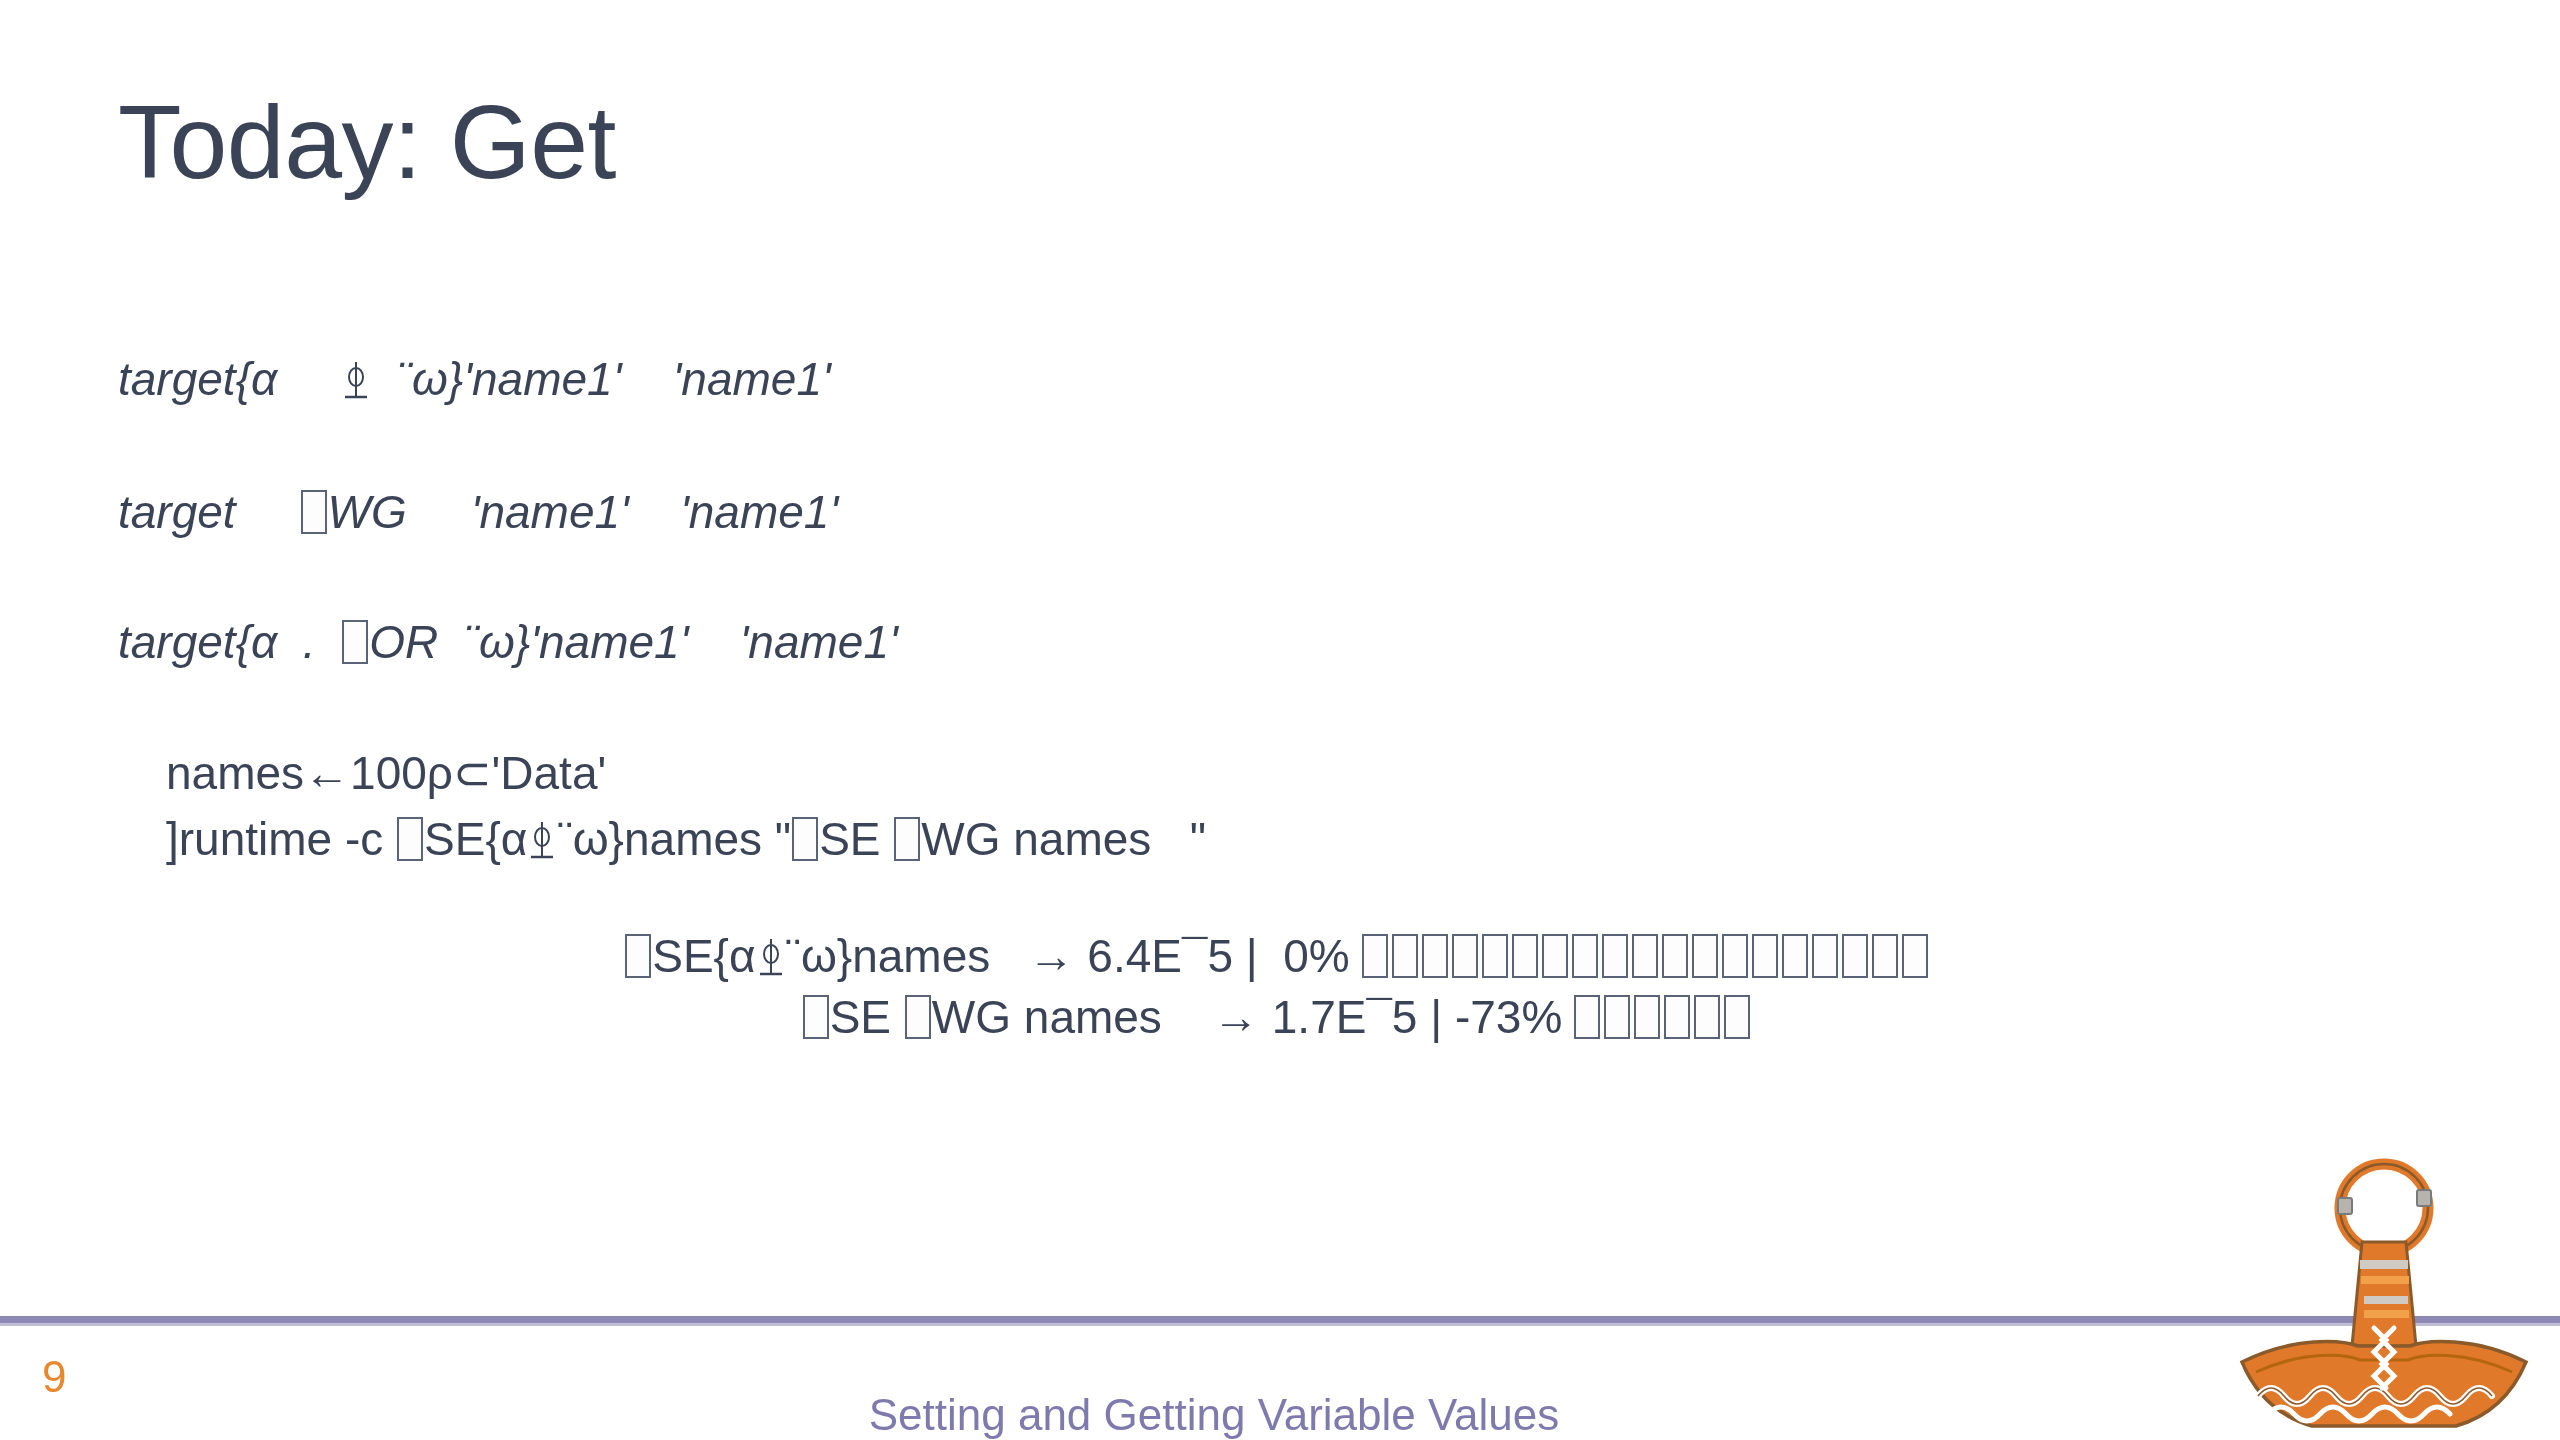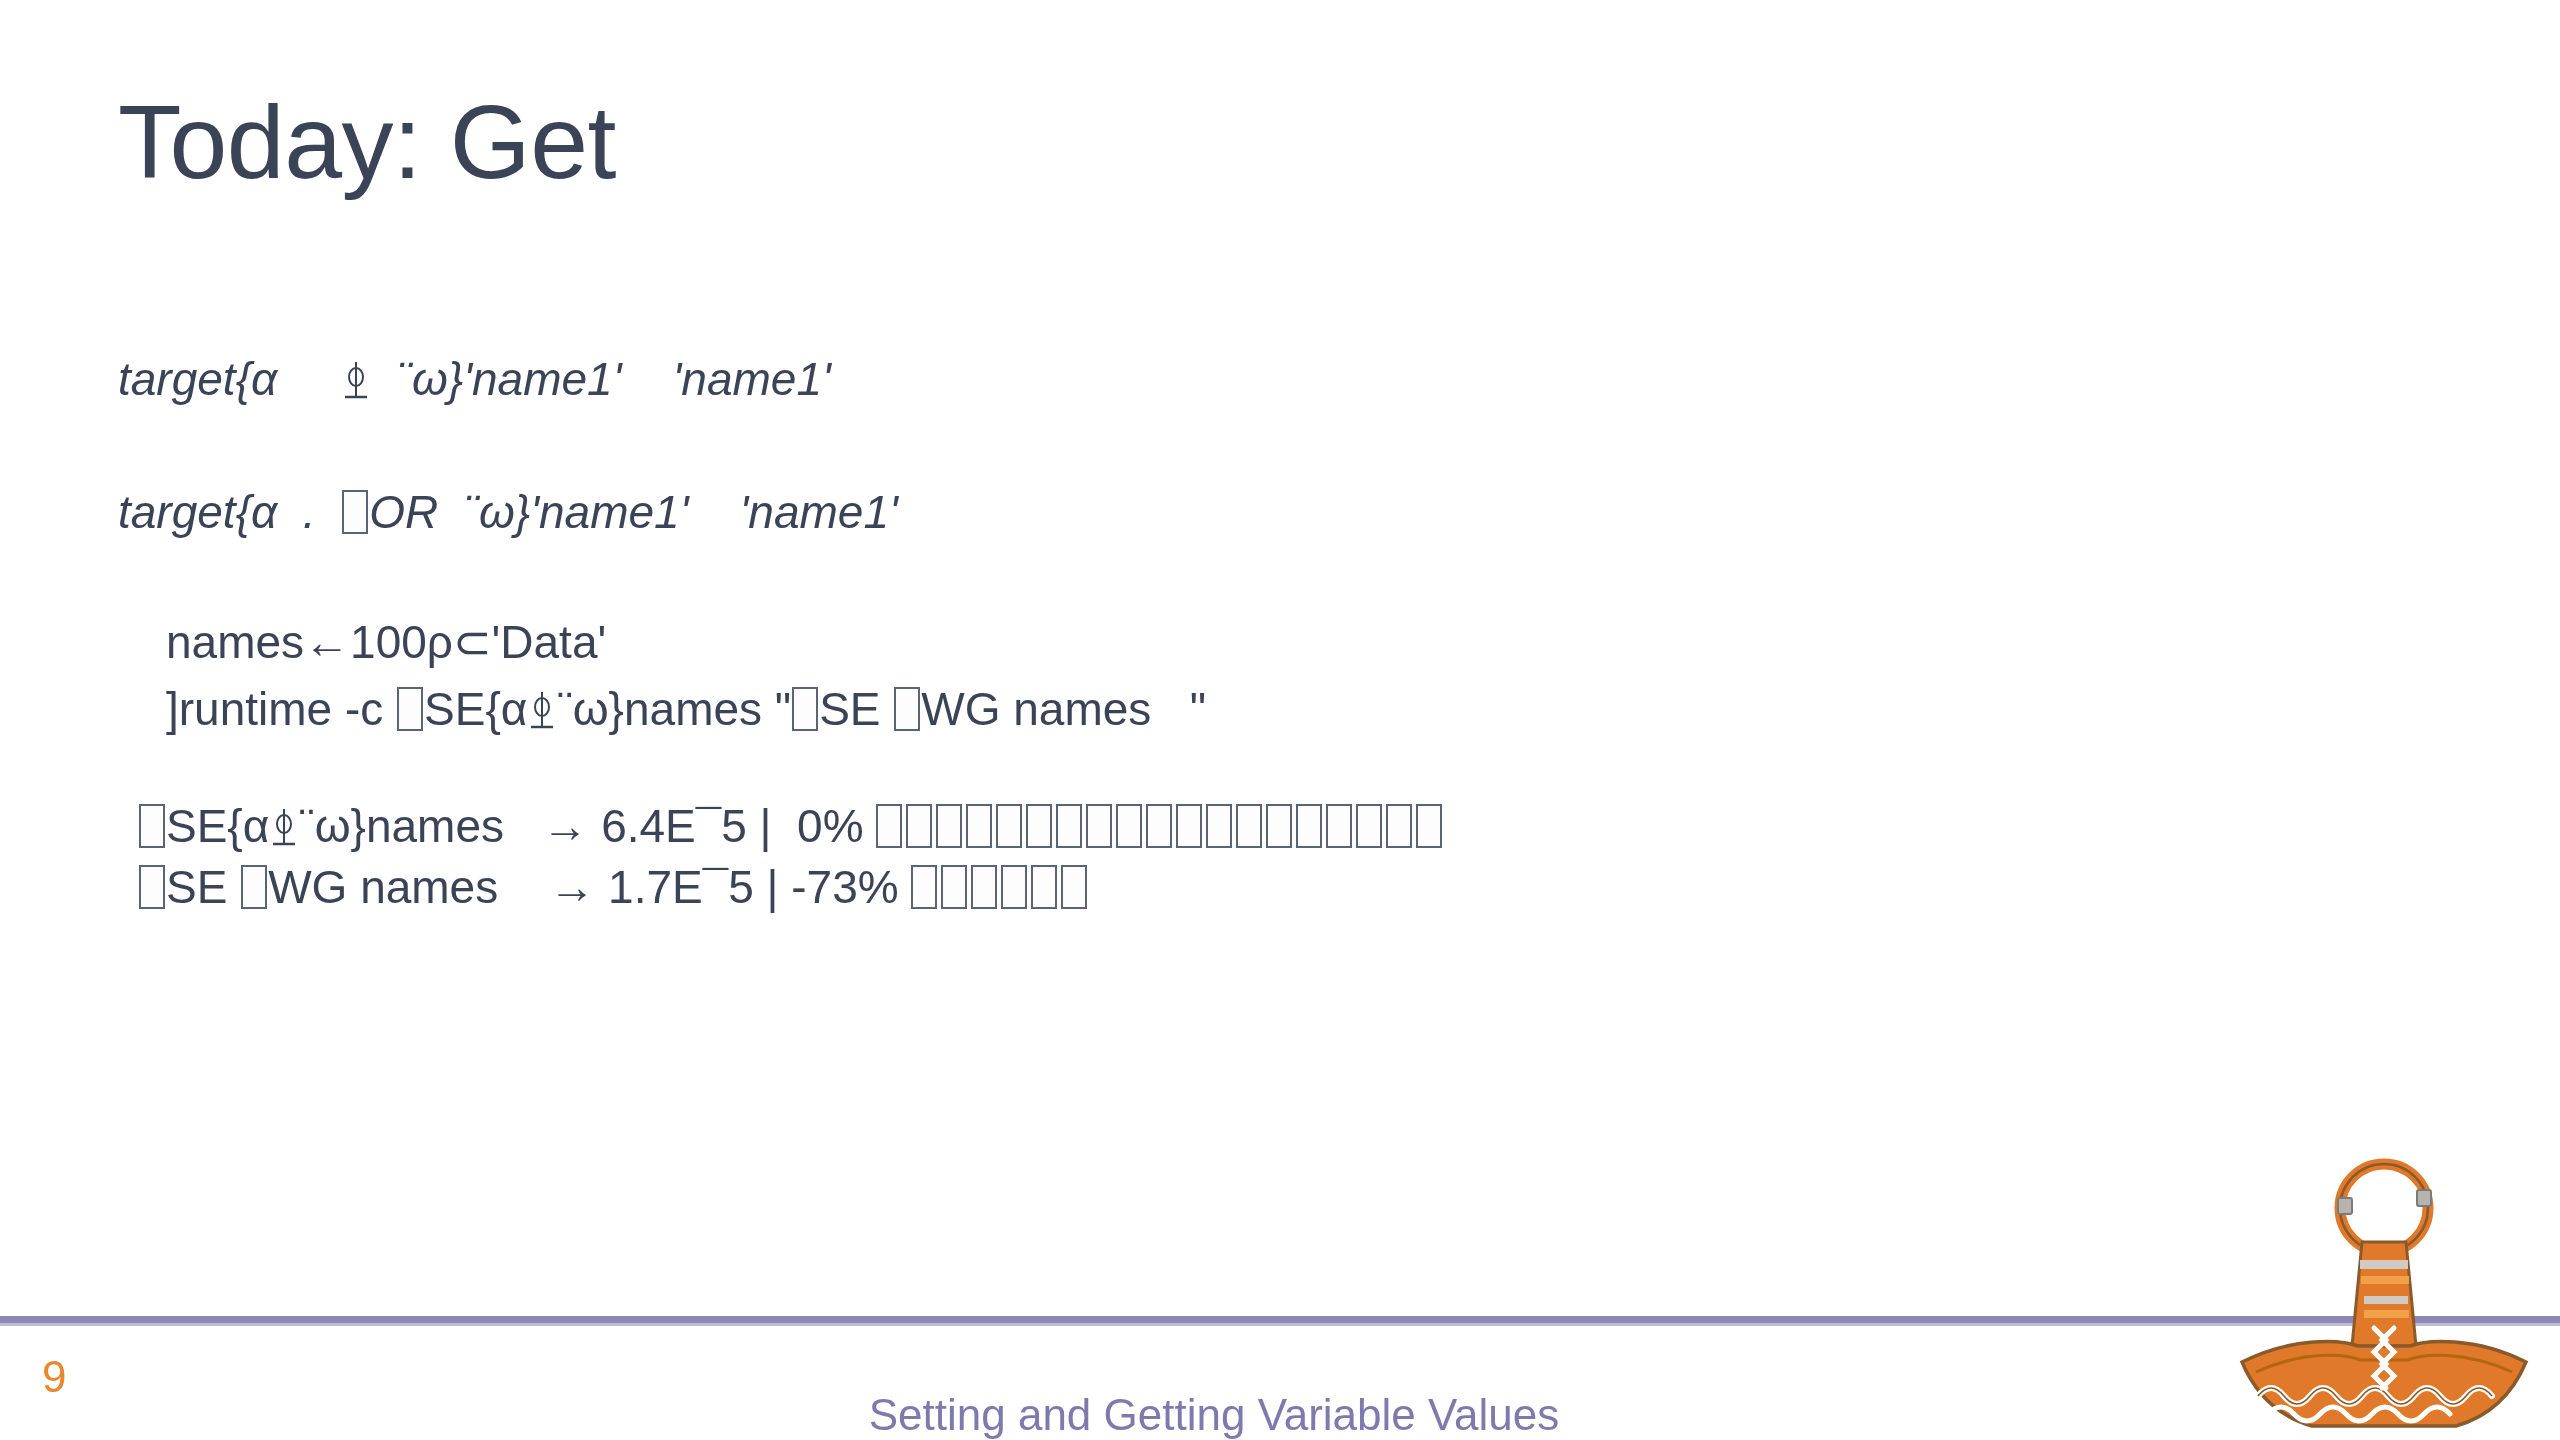--- a/index.html
+++ b/index.html
@@ -59,21 +59,21 @@
   .block-group {
     margin-top: 12px;
   }
   .block-group .code-line { margin-bottom: 18px; }
   .block-group .code-line:last-child { margin-bottom: 0; }
 
   .indent-1 { padding-left: 48px; }
   .indent-2 { padding-left: 20px; }
 
   .results-group { margin-top: 66px; }
-  .results-group .code-line { margin-bottom: 10px; }
+  .results-group .code-line { margin-bottom: 10px; text-align: center; }
   .results-group .code-line:last-child { margin-bottom: 8px; }
 
   
   .tofu {
     display: inline-block;
     width: 26px;
     height: 44px;
     border: 2px solid #5a6377;
     background: #fdfdfe;
     vertical-align: -6px;
@@ -152,20 +152,21 @@
   <div class="slide-title">Today: Get</div>
 
   <div class="code-block">
 
     <div class="code-line spaced-line"><span>target{α     <span class="glyph-execute"><svg viewBox="0 0 30 46" xmlns="http://www.w3.org/2000/svg">
               <ellipse cx="15" cy="17" rx="7" ry="9" fill="none" stroke="#3b4357" stroke-width="2"></ellipse>
               <line x1="15" y1="2" x2="15" y2="36" stroke="#3b4357" stroke-width="2"></line>
               <line x1="4" y1="37" x2="26" y2="37" stroke="#3b4357" stroke-width="2.5"></line>
             </svg></span>  ¨ω}'name1'    'name1'</span></div>
 
+    <div class="code-line spaced-line"><span>target     <span class="tofu"></span>WG     'name1'    'name1'</span></div>
 
     <div class="code-line spaced-line"><span>target{α  .  <span class="tofu"></span>OR  ¨ω}'name1'    'name1'</span></div>
 
     <div class="block-group">
       <div class="code-line indent-1"><span>names←100ρ⊂'Data'</span></div>
       <div class="code-line indent-1"><span>]runtime -c <span class="tofu"></span>SE{α<span class="glyph-execute"><svg viewBox="0 0 30 46" xmlns="http://www.w3.org/2000/svg">
                 <ellipse cx="15" cy="17" rx="7" ry="9" fill="none" stroke="#3b4357" stroke-width="2"></ellipse>
                 <line x1="15" y1="2" x2="15" y2="36" stroke="#3b4357" stroke-width="2"></line>
                 <line x1="4" y1="37" x2="26" y2="37" stroke="#3b4357" stroke-width="2.5"></line>
               </svg></span>¨ω}names "<span class="tofu"></span>SE <span class="tofu"></span>WG names   "</span></div>

